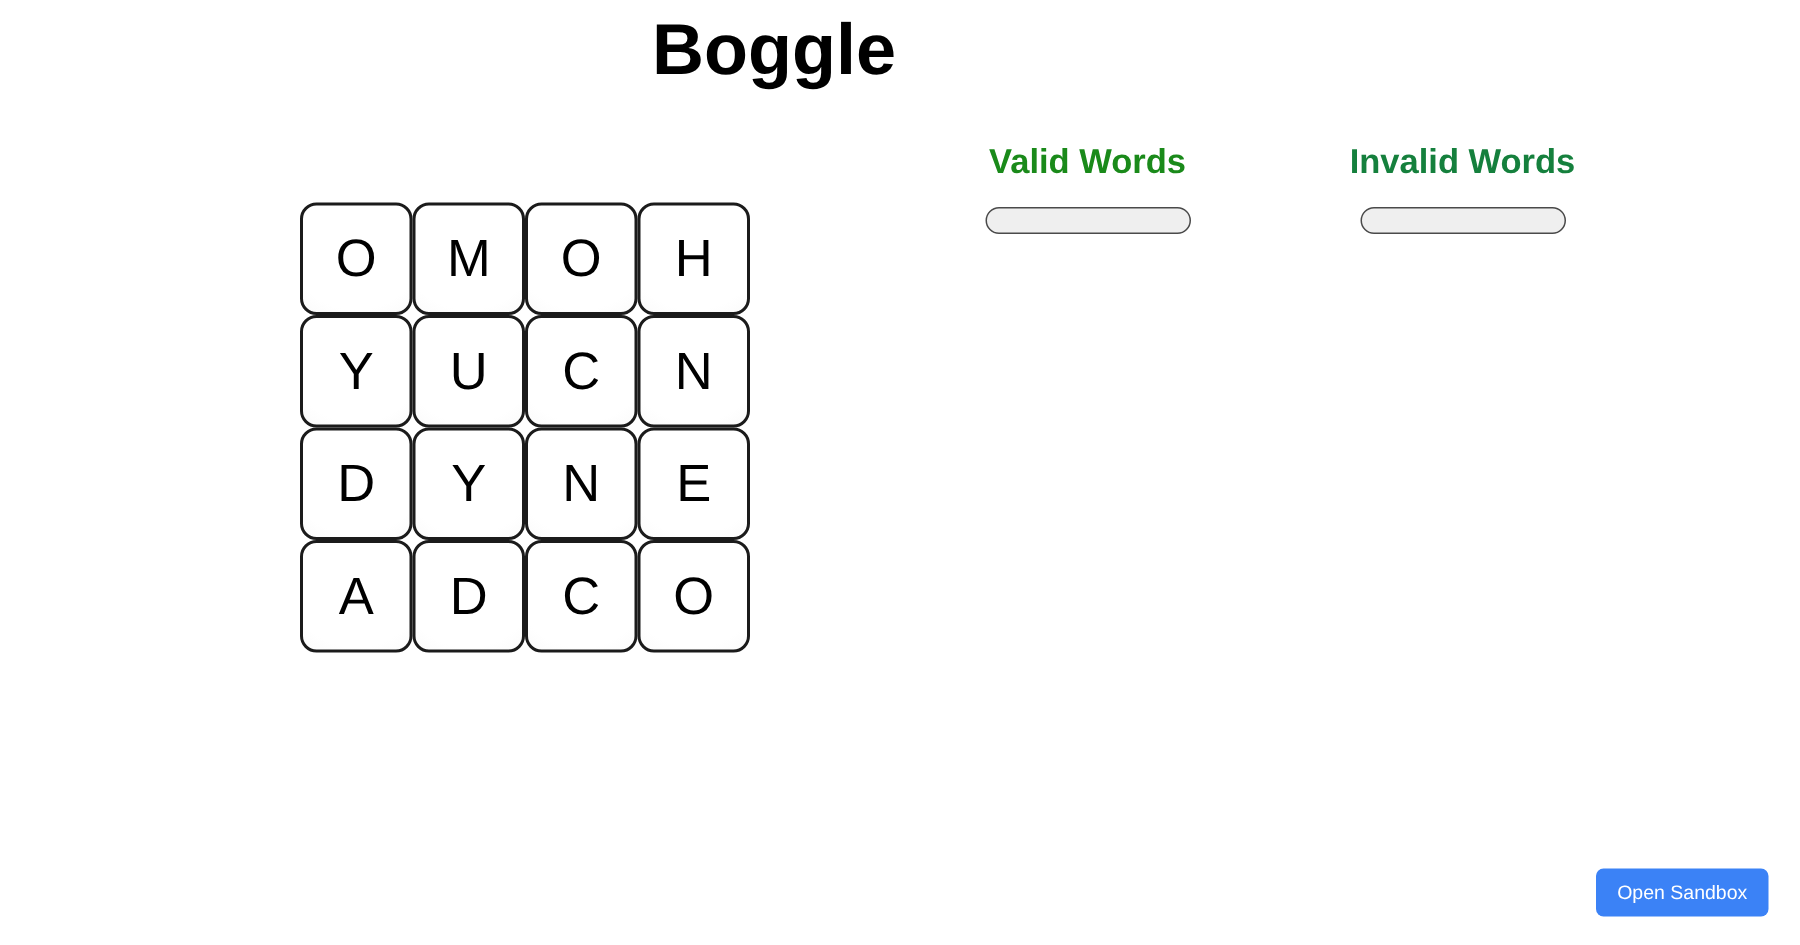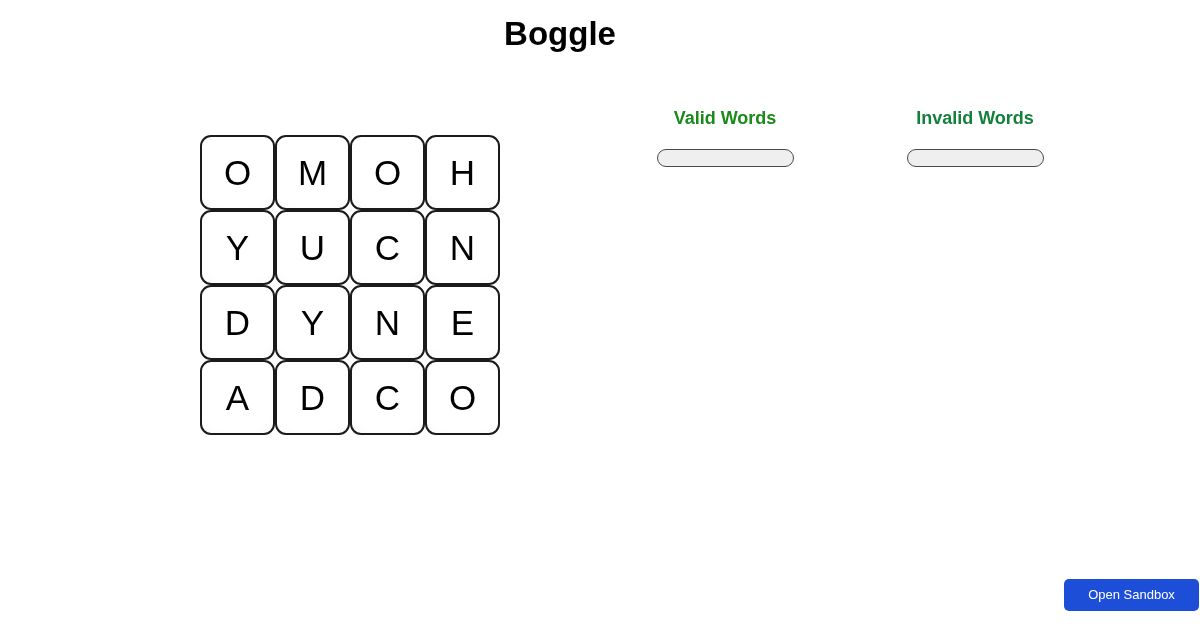--- a/index.html
+++ b/index.html
@@ -15,26 +15,25 @@
     overflow: hidden;
   }
 
   
   #app-title {
     position: absolute;
     top: 4px;
     left: 0;
     width: 1032px;
     text-align: center;
-    font-size: 33px;
+    font-size: 48px;
     font-weight: bold;
     color: #000000;
     letter-spacing: 0px;
     line-height: 60px;
-    padding-left: 44px;
   }
 
   
   #board {
     position: absolute;
     left: 200px;
     top: 135px;
     width: 300px;
     height: 300px;
     display: grid;
@@ -69,24 +68,24 @@
   .word-panel {
     position: absolute;
     top: 95px;
     width: 200px;
     text-align: center;
   }
   #valid-panel  { left: 625px; }
   #invalid-panel{ left: 875px; }
 
   .panel-heading {
-    font-size: 18px;
+    font-size: 23px;
     font-weight: bold;
     line-height: 24px;
-    margin: 11px;
+    margin: 0;
     white-space: nowrap;
   }
   #valid-heading   { color: #1a8a1a; }
   #invalid-heading { color: #15803d; }
 
   .word-box {
     margin: 19px auto 0 auto;
     width: 137px;
     height: 18px;
     box-sizing: border-box;
@@ -99,24 +98,24 @@
     text-align: center;
     overflow: hidden;
     white-space: nowrap;
   }
 
   
   #open-sandbox-button {
     position: absolute;
     left: 1064px;
     top: 579px;
-    width: 135px;
+    width: 115px;
     height: 32px;
     box-sizing: border-box;
-    background: #1d4ed8;
+    background: #3b82f6;
     color: #ffffff;
     border: none;
     border-radius: 5px;
     font-family: "Liberation Sans", sans-serif;
     font-size: 13px;
     line-height: 32px;
     text-align: center;
     cursor: pointer;
     padding: 0;
   }

